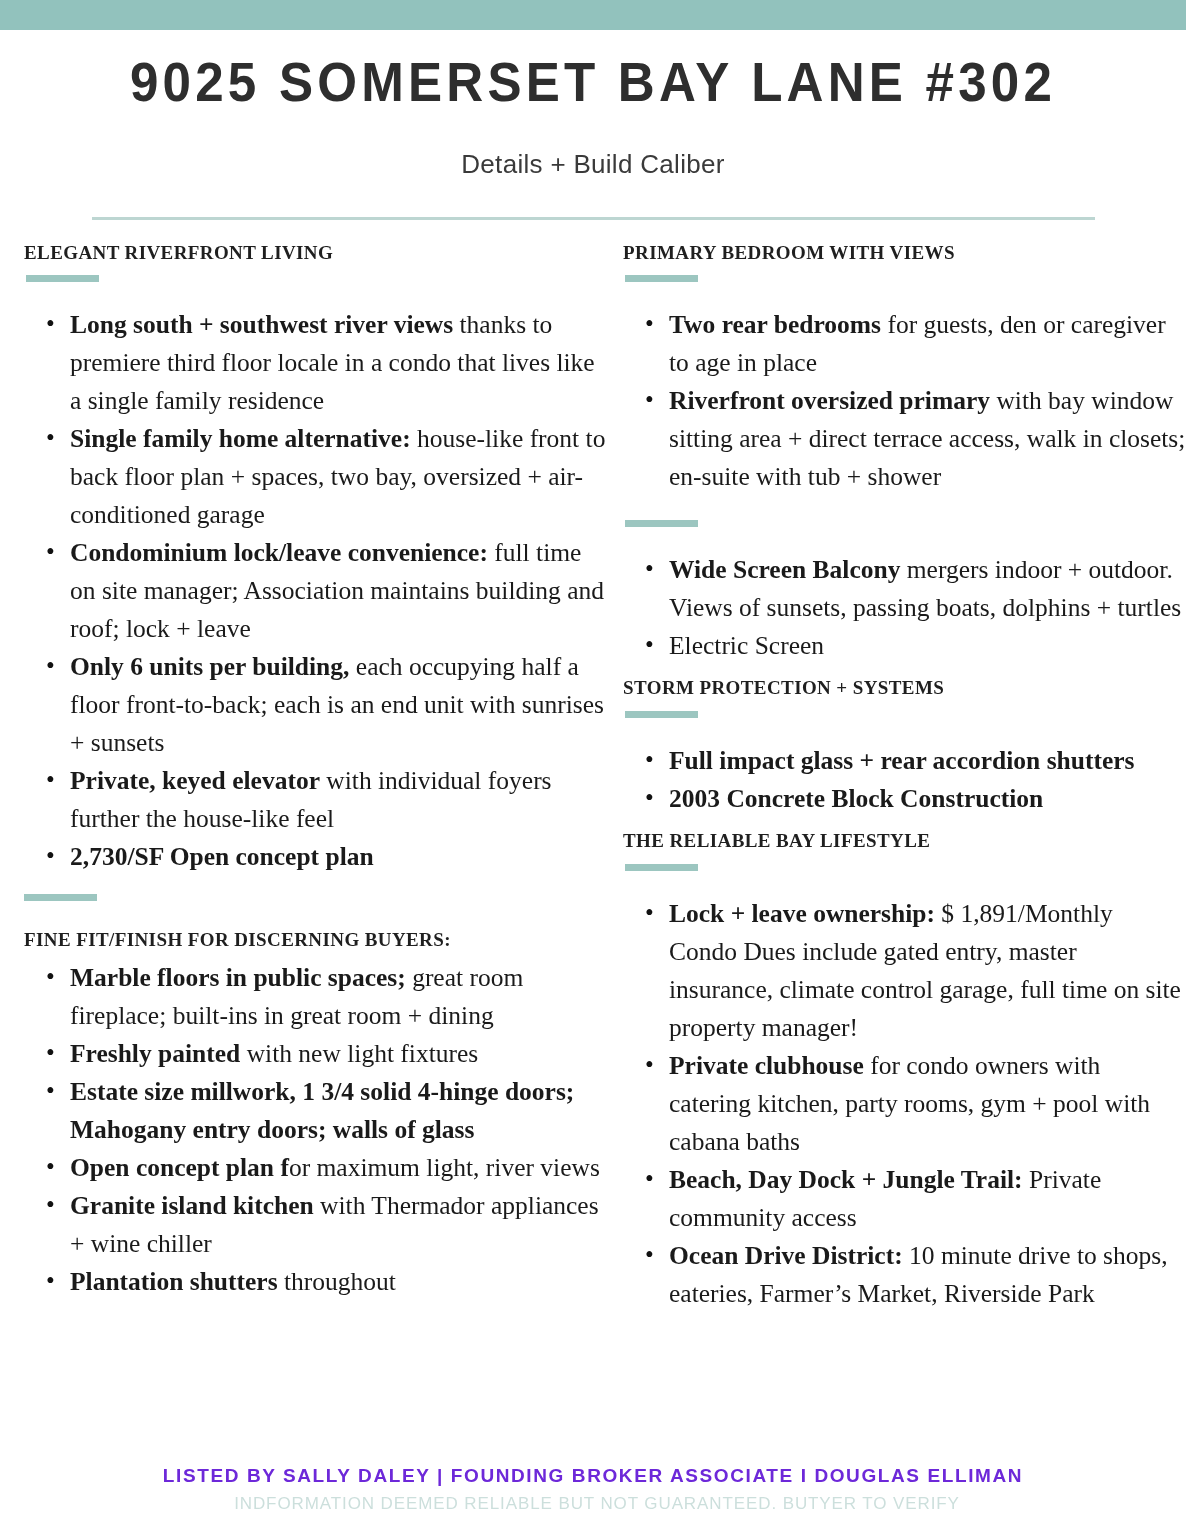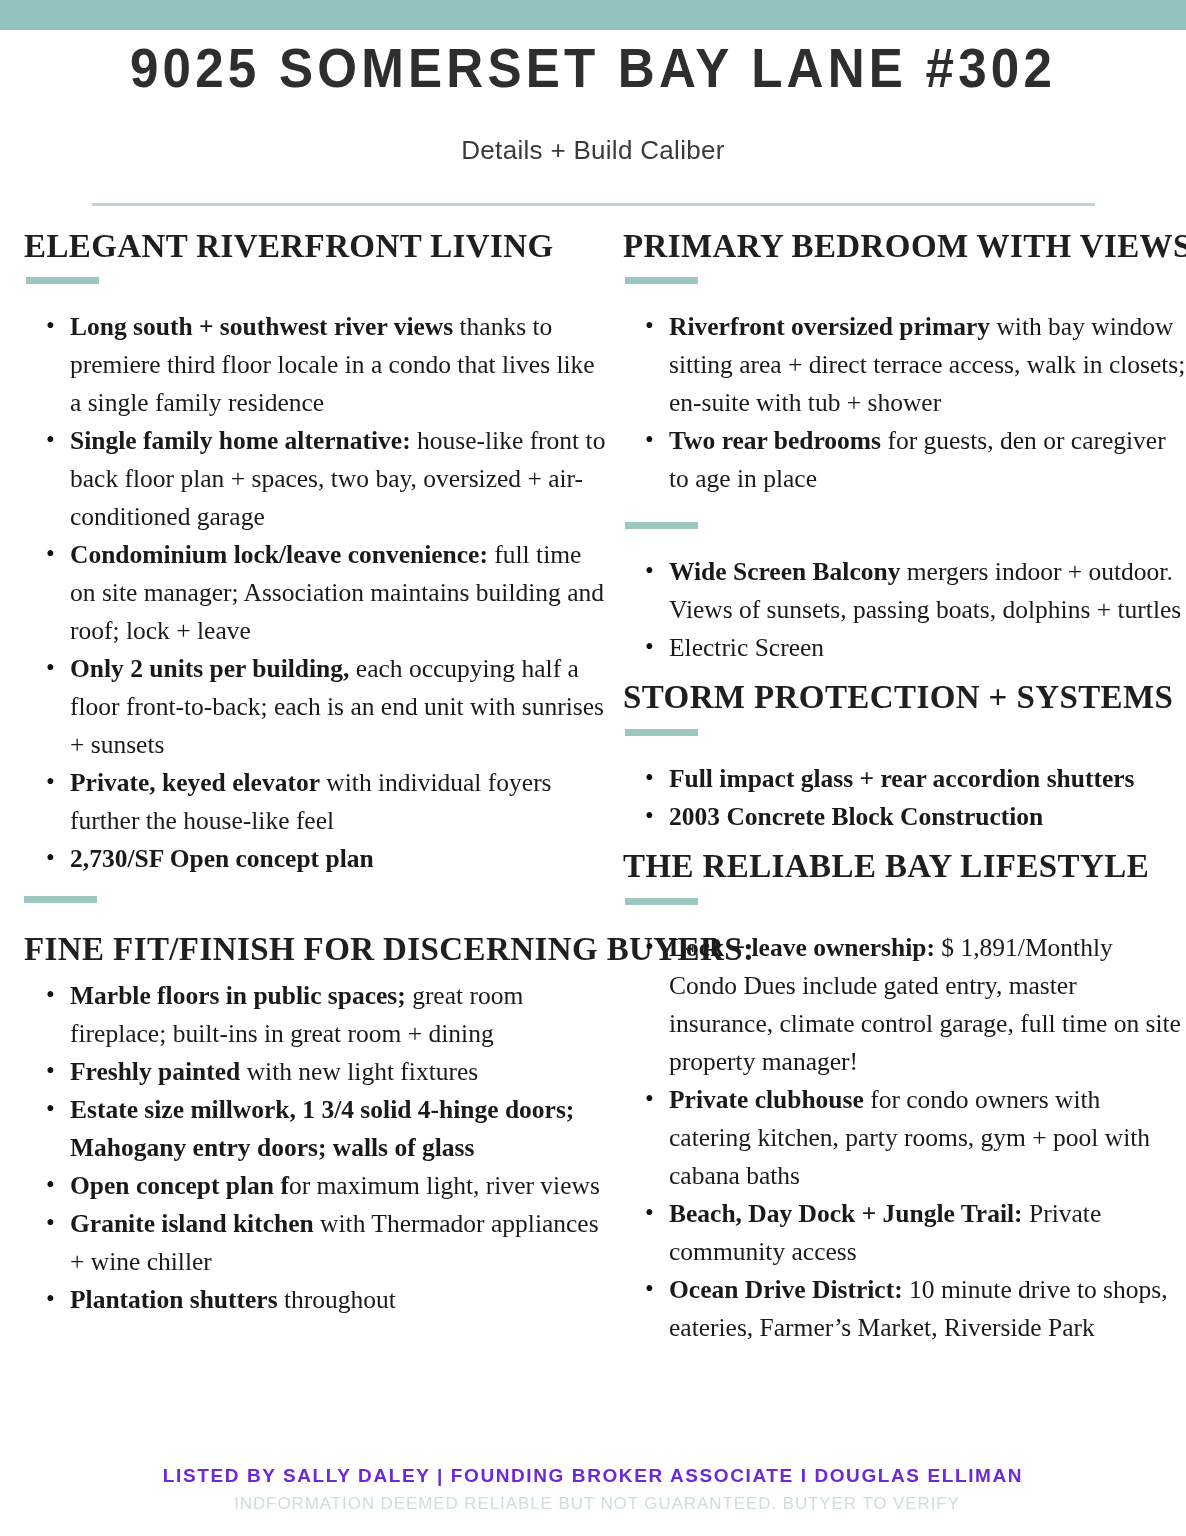--- a/index.html
+++ b/index.html
@@ -18,21 +18,21 @@
 
   
   .top-bar {
     height: 30px;
     width: 100%;
     background: #92c2bd;
   }
 
   
   .header {
-    padding: 8px 0 0 0;
+    padding: 22px 0 0 0;
   }
   .doc-title {
     font-family: "Liberation Sans", "DejaVu Sans", sans-serif;
     font-weight: 700;
     font-size: 55px;
     letter-spacing: 4.5px;
     color: #2e2e2e;
     text-align: center;
     line-height: 1.1;
     transform: scaleX(0.93);
@@ -69,21 +69,21 @@
     width: 578px;
     padding-left: 15px;
     box-sizing: border-box;
   }
 
   .section { }
 
   .section-heading {
     font-family: "Liberation Serif", "DejaVu Serif", serif;
     font-weight: 700;
-    font-size: 33px;
+    font-size: 19px;
     letter-spacing: 0.4px;
     color: #1f1f1f;
     line-height: 1.15;
     white-space: nowrap;
   }
   .accent-bar {
     width: 73px;
     height: 7px;
     background: #9cc6c0;
   }
@@ -165,21 +165,21 @@
 <div class="columns">
   <div class="col-left" id="left-column">
       <div class="section">
         <div class="section-heading">ELEGANT RIVERFRONT LIVING</div>
         <div class="accent-bar below"></div>
         <div class="sp-24"></div>
         <ul class="bullets">
           <li><span class="b">Long south + southwest river views</span><span> thanks to premiere third floor locale in a condo that lives like a single family residence</span></li>
           <li><span class="b">Single family home alternative:</span><span> house-like front to back floor plan + spaces, two bay, oversized + air-conditioned garage</span></li>
           <li><span class="b">Condominium lock/leave convenience:</span><span> full time on site manager; Association maintains building and roof; lock + leave</span></li>
-          <li><span class="b">Only 2 units per building,</span><span> each occupying half a floor front-to-back; each is an end unit with sunrises + sunsets</span></li>
+          <li><span class="b">Only 6 units per building,</span><span> each occupying half a floor front-to-back; each is an end unit with sunrises + sunsets</span></li>
           <li><span class="b">Private, keyed elevator</span><span> with individual foyers further the house-like feel</span></li>
           <li><span class="b">2,730/SF  Open concept plan</span></li>
         </ul>
       </div>
       <div class="sp-18"></div>
       <div class="section">
         <div class="accent-bar above"></div>
         <div class="sp-28"></div>
         <div class="section-heading">FINE FIT/FINISH FOR DISCERNING BUYERS:</div>
         <div class="sp-8"></div>
@@ -192,22 +192,22 @@
           <li><span class="b">Plantation shutters</span><span> throughout</span></li>
         </ul>
       </div>
     </div>
   <div class="col-right" id="right-column">
       <div class="section">
         <div class="section-heading">PRIMARY BEDROOM WITH VIEWS</div>
         <div class="accent-bar below"></div>
         <div class="sp-24"></div>
         <ul class="bullets">
+          <li><span class="b">Two rear bedrooms</span><span> for guests, den or caregiver to age in place</span></li>
           <li><span class="b">Riverfront oversized primary</span><span>  with bay window sitting area + direct terrace access, walk in closets; en-suite with tub + shower</span></li>
-          <li><span class="b">Two rear bedrooms</span><span> for guests, den or caregiver to age in place</span></li>
         </ul>
       </div>
       <div class="sp-12"></div>
       <div class="section">
         <div class="accent-bar below"></div>
         <div class="sp-24"></div>
         <ul class="bullets">
           <li><span class="b">Wide Screen Balcony</span><span> mergers indoor + outdoor. Views of sunsets, passing boats, dolphins + turtles</span></li>
           <li><span>Electric Screen</span></li>
         </ul>

